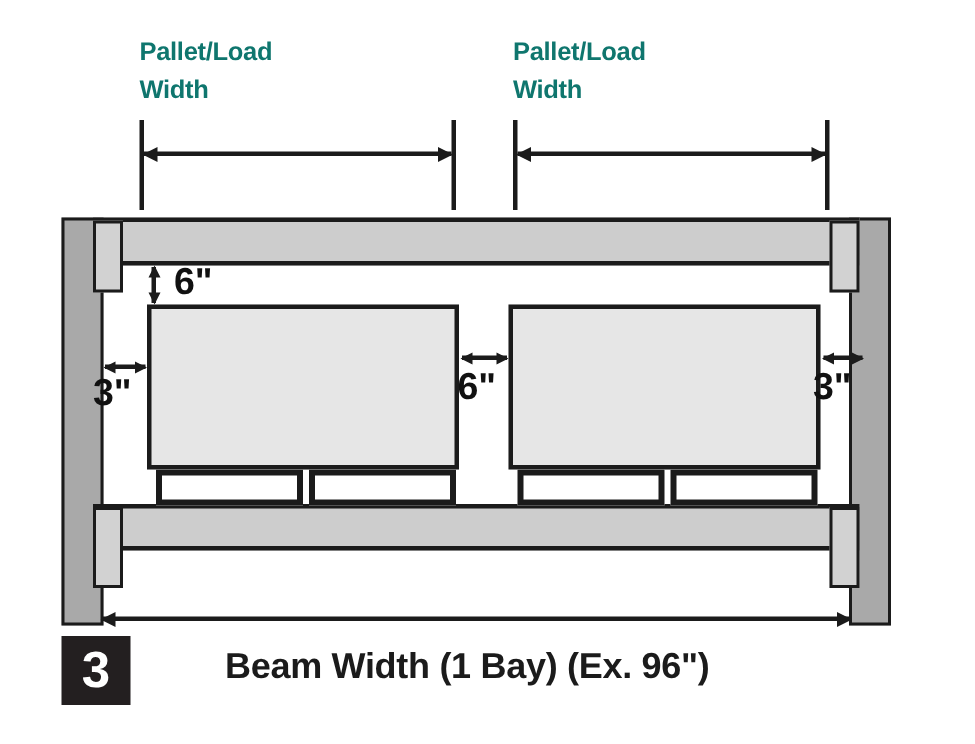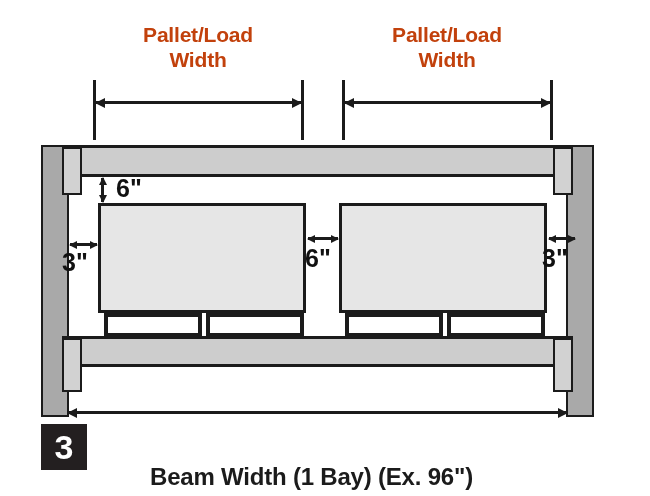--- a/index.html
+++ b/index.html
@@ -15,25 +15,24 @@
     position: relative;
     width: 650px;
     height: 496px;
     background: #ffffff;
     overflow: hidden;
   }
 
   
   .dim-caption {
     position: absolute;
-    text-align: center;
-    font-weight: bold;
-    font-size: 21px;
+    font-weight: bold;
+    font-size: 17px;
     line-height: 25px;
-    color: #c2410c;
+    color: #0f766e;
     letter-spacing: -0.2px;
     white-space: pre-line;
   }
 
   
   .ext-line {
     position: absolute;
     width: 3px;
     background: #1b1b1b;
   }
@@ -203,15 +202,15 @@
   <div class="dim-arrow-h small" style="left:308px; top:237px; width:30px;"></div>
   <div class="meas" style="left:305px; top:246px;">6"</div>
 
   <div class="dim-arrow-h small" style="left:549px; top:237px; width:26px;"></div>
   <div class="meas" style="left:542px; top:246px;">3"</div>
 
   <div class="dim-arrow-h" style="left:68px; top:411px; width:499px;"></div>
 
   <div class="badge" style="left:41px; top:424px; width:46px; height:46px;">3</div>
 
-  <div class="footer-caption" style="left:150px; top:431px;margin-top:32px;">Beam Width (1 Bay) (Ex. 96")</div>
+  <div class="footer-caption" style="left:150px; top:431px;">Beam Width (1 Bay) (Ex. 96")</div>
 
 </div>
 
 </body></html>

